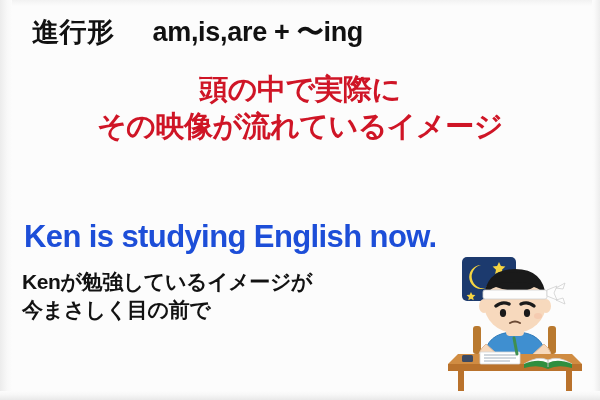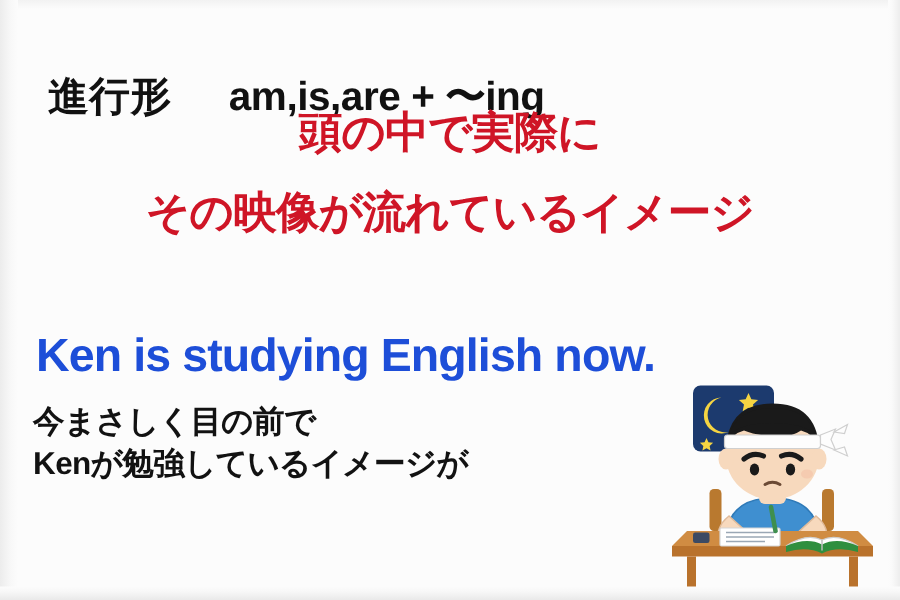--- a/index.html
+++ b/index.html
@@ -40,21 +40,20 @@
   
   .title-row {
     position: absolute;
     left: 0; top: 14px;
     width: 600px;
     display: flex;
     align-items: baseline;
     justify-content: flex-start;
     padding-left: 32px;
     box-sizing: border-box;
-    margin-top: 32px;
   }
   .title-jp {
     font-size: 27px;
     font-weight: bold;
     color: #111111;
     letter-spacing: 0.5px;
     white-space: nowrap;
   }
   .title-en {
     font-size: 27px;
@@ -91,21 +90,21 @@
   }
   .hl-red {
     display: block;
     font-size: 29px;
     font-weight: bold;
     color: #cf1526;
     letter-spacing: -0.5px;
     white-space: nowrap;
     line-height: 1.22;
   }
-  .hl-red.l2 { margin-top: 18px; }
+  .hl-red.l2 { margin-top: 2px; }
 
   
   .example {
     position: absolute;
     left: 24px; top: 219px;
     font-size: 31px;
     font-weight: bold;
     color: #1d4ed8;
     letter-spacing: -0.6px;
     white-space: nowrap;
@@ -151,22 +150,22 @@
   </div>
 
   <div class="headline">
     <span class="hl-red">頭の中で実際に</span>
     <span class="hl-red l2">その映像が流れているイメージ</span>
   </div>
 
   <div class="example">Ken is studying English now.</div>
 
   <div class="explain">
+    <div>Kenが勉強しているイメージが</div>
     <div>今まさしく目の前で</div>
-    <div>Kenが勉強しているイメージが</div>
   </div>
 
   <div class="illus">
     <svg viewBox="0 0 150 142" xmlns="http://www.w3.org/2000/svg">
 
       <g>
         <rect x="22" y="5" width="54" height="44" rx="5" ry="5" fill="#1c3a6e"></rect>
 
         <path d="M41 13 a12 12 0 1 0 5 23 a9.5 9.5 0 1 1 -5 -23 z" fill="#f5d442"></path>
 

